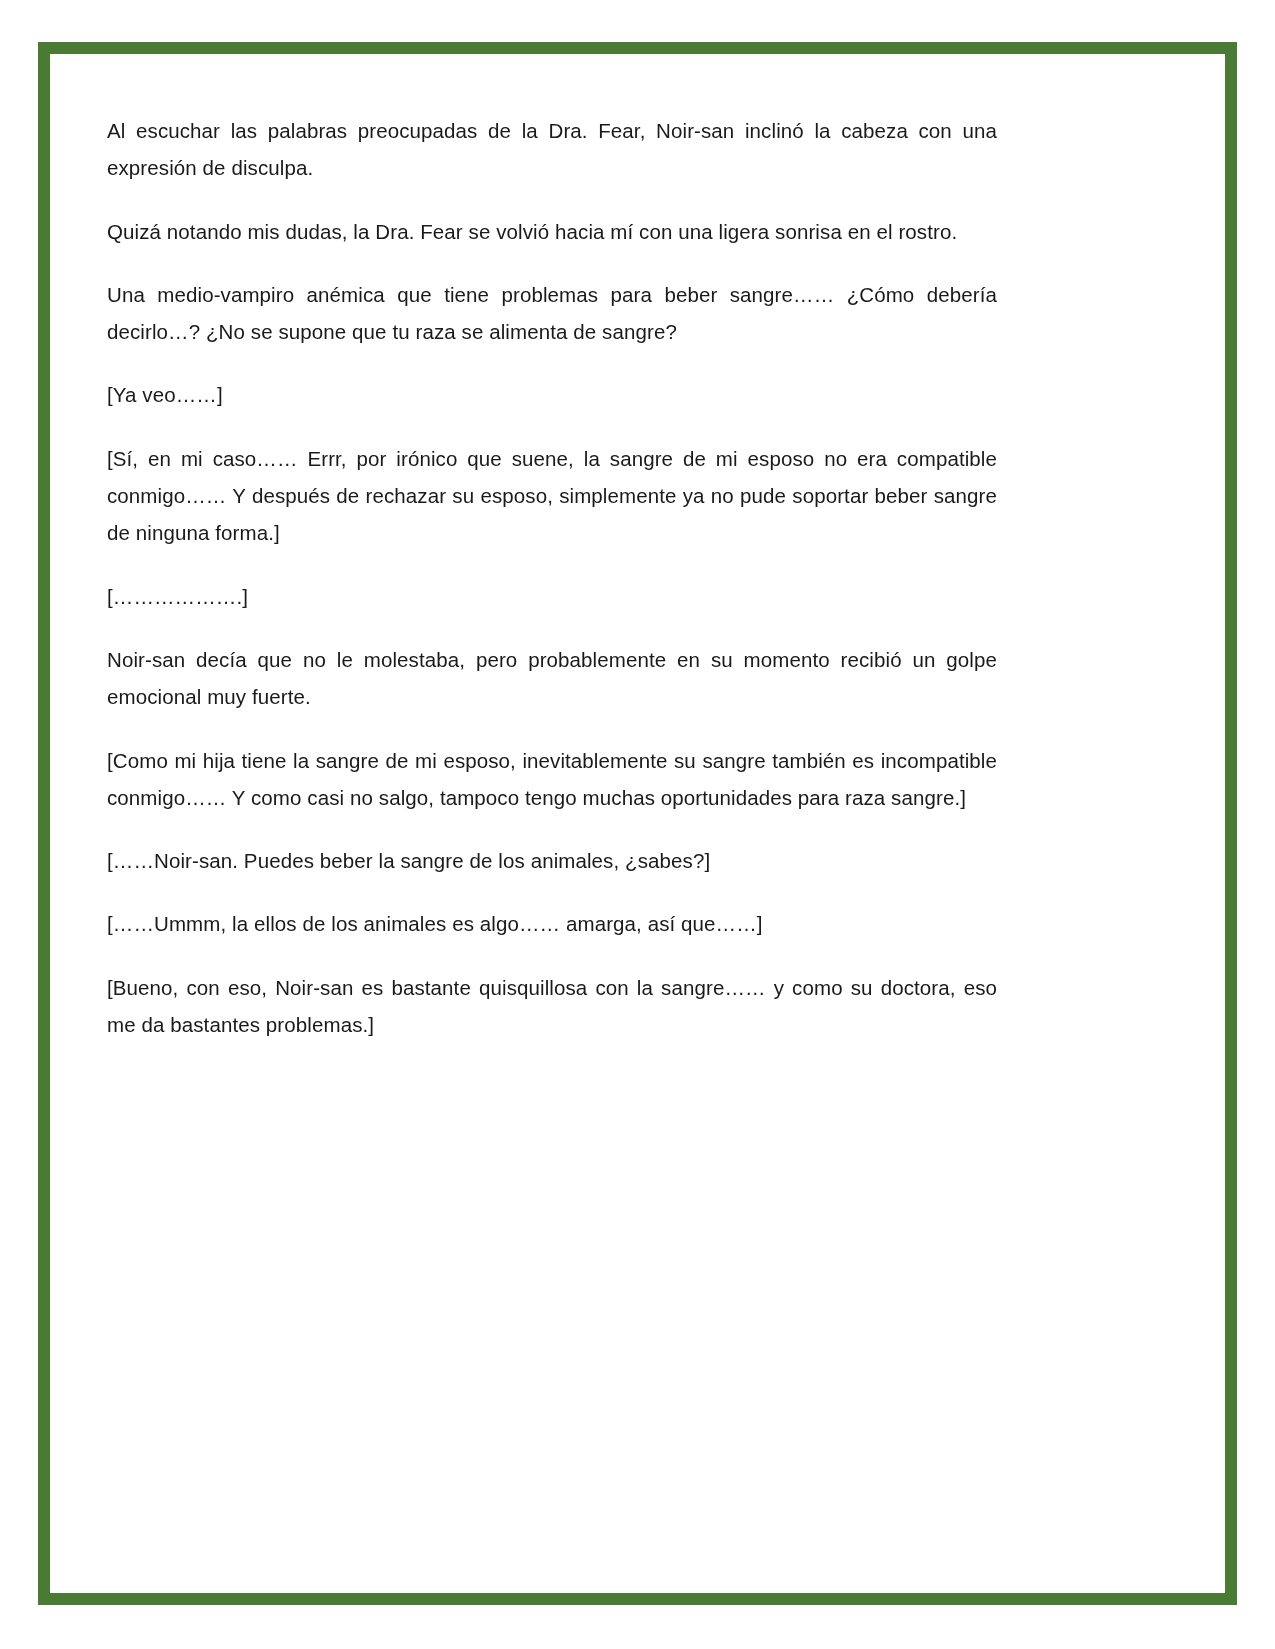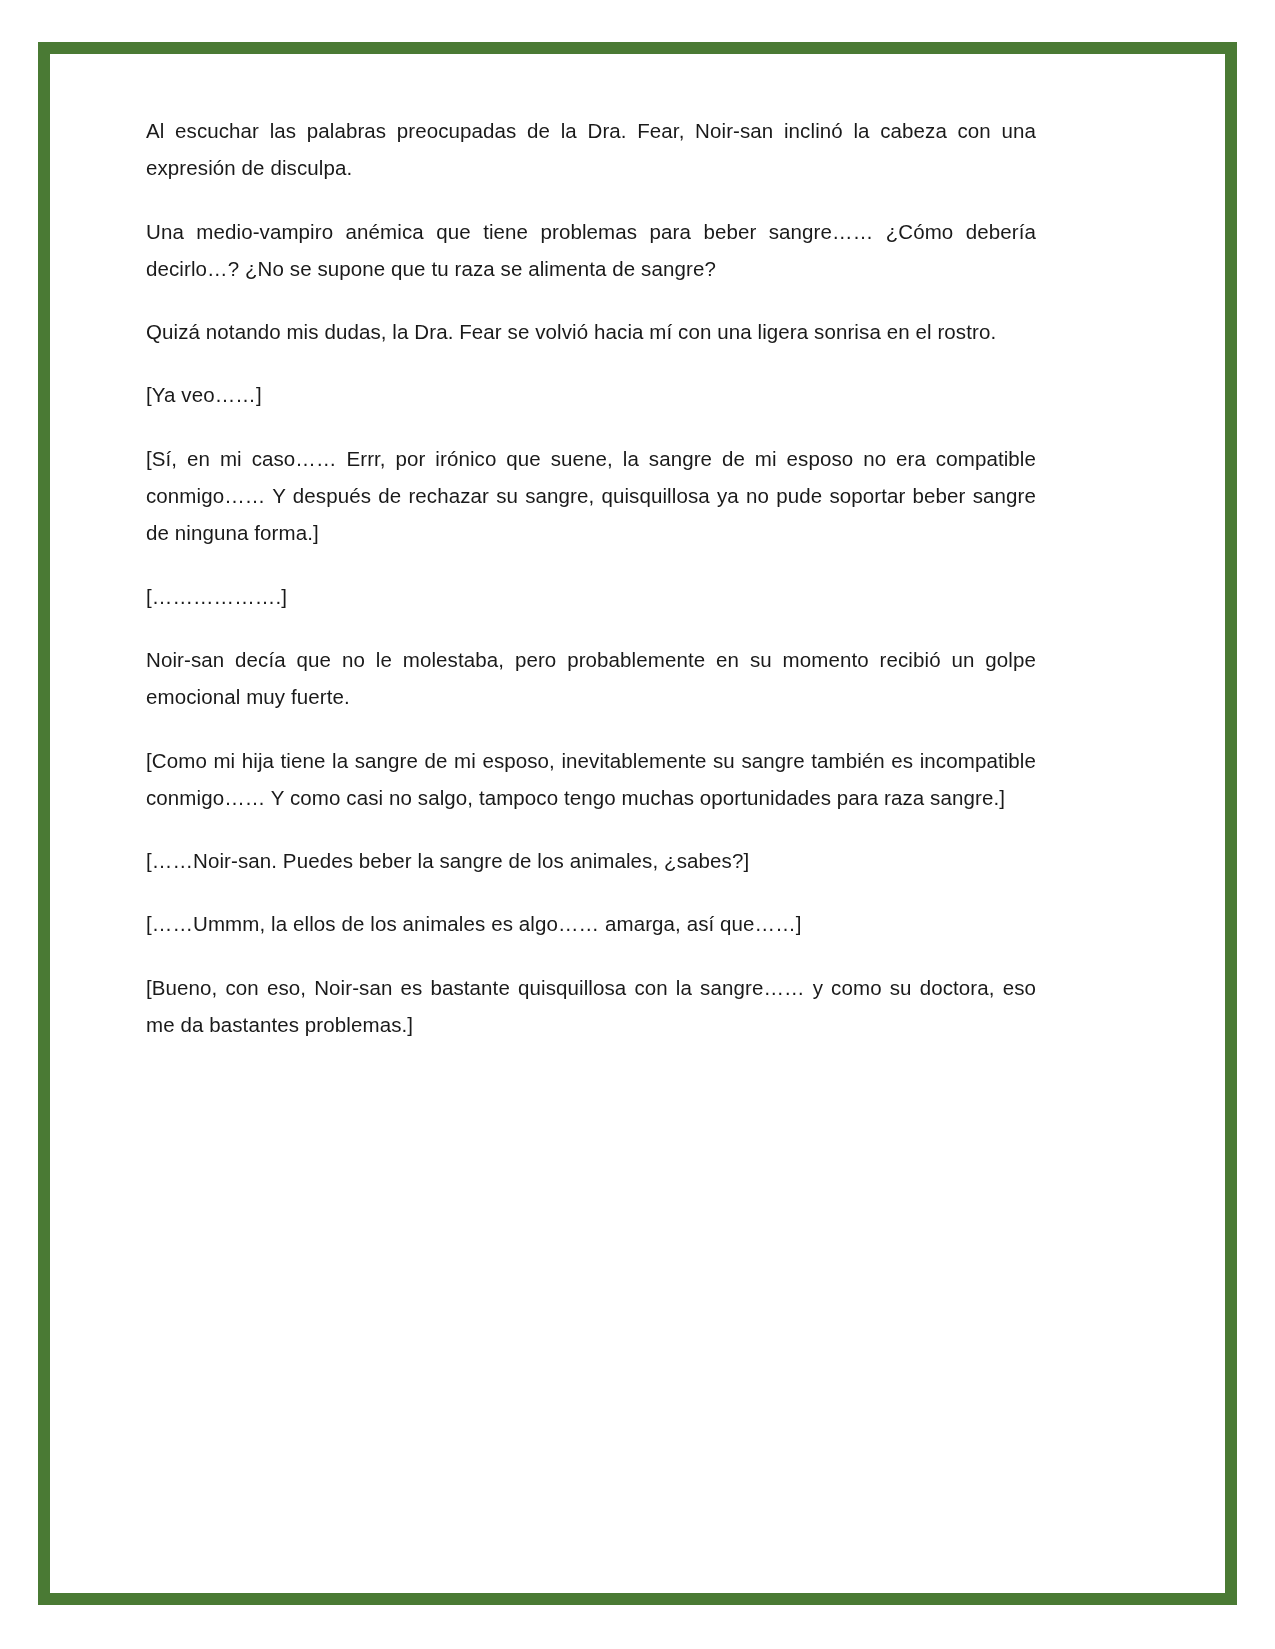--- a/index.html
+++ b/index.html
@@ -19,21 +19,21 @@
     height: 1649px;
     padding: 42px 38px 44px 38px;
     background: #ffffff;
   }
   .frame {
     box-sizing: border-box;
     width: 100%;
     height: 100%;
     border: 12px solid #4a7a34;
     background: #ffffff;
-    padding: 58px 72px 40px 96px;
+    padding: 58px 72px 40px 57px;
   }
   .doc-body {
     max-width: 890px;
   }
   p.para {
     margin: 0 0 26px 0;
     font-size: 20.5px;
     line-height: 1.82;
     color: #1a1a1a;
     text-align: justify;
@@ -44,24 +44,24 @@
     margin-bottom: 12px;
   }
 </style>
 </head>
 <body>
 
 <div class="page">
   <div class="frame">
     <div class="doc-body">
       <p class="para">Al escuchar las palabras preocupadas de la Dra. Fear, Noir-san inclinó la cabeza con una expresión de disculpa.</p>
+      <p class="para">Quizá notando mis dudas, la Dra. Fear se volvió hacia mí con una ligera sonrisa en el rostro.</p>
       <p class="para">Una medio-vampiro anémica que tiene problemas para beber sangre…… ¿Cómo debería decirlo…? ¿No se supone que tu raza se alimenta de sangre?</p>
-      <p class="para">Quizá notando mis dudas, la Dra. Fear se volvió hacia mí con una ligera sonrisa en el rostro.</p>
       <p class="para">[Ya veo……]</p>
-      <p class="para">[Sí, en mi caso…… Errr, por irónico que suene, la sangre de mi esposo no era compatible conmigo…… Y después de rechazar su sangre, quisquillosa ya no pude soportar beber sangre de ninguna forma.]</p>
+      <p class="para">[Sí, en mi caso…… Errr, por irónico que suene, la sangre de mi esposo no era compatible conmigo…… Y después de rechazar su esposo, simplemente ya no pude soportar beber sangre de ninguna forma.]</p>
       <p class="para">[……………….]</p>
       <p class="para">Noir-san decía que no le molestaba, pero probablemente en su momento recibió un golpe emocional muy fuerte.</p>
       <p class="para">[Como mi hija tiene la sangre de mi esposo, inevitablemente su sangre también es incompatible conmigo…… Y como casi no salgo, tampoco tengo muchas oportunidades para raza sangre.]</p>
       <p class="para">[……Noir-san. Puedes beber la sangre de los animales, ¿sabes?]</p>
       <p class="para">[……Ummm, la ellos de los animales es algo…… amarga, así que……]</p>
       <p class="para">[Bueno, con eso, Noir-san es bastante quisquillosa con la sangre…… y como su doctora, eso me da bastantes problemas.]</p>
     </div>
   </div>
 </div>
 

